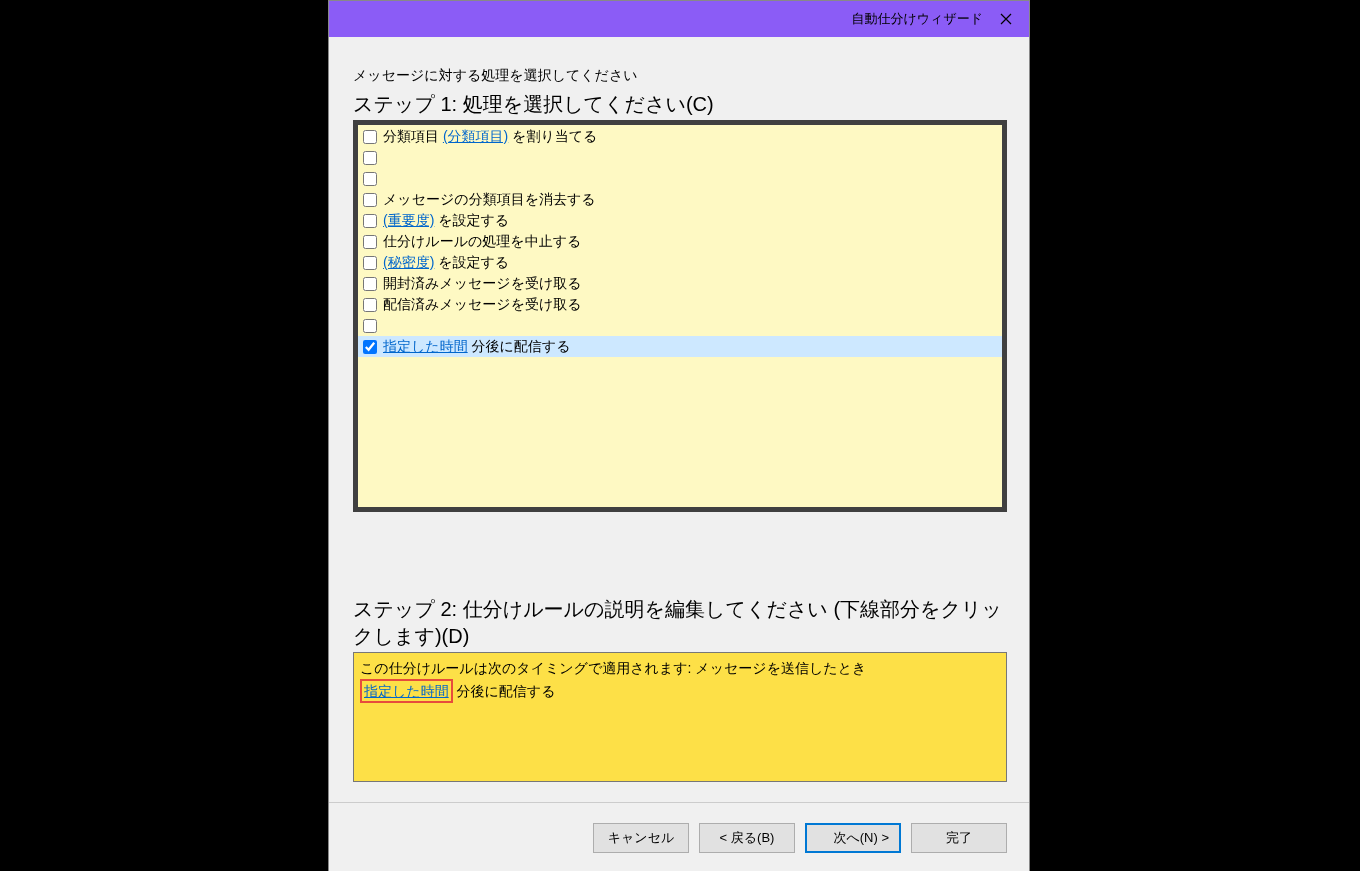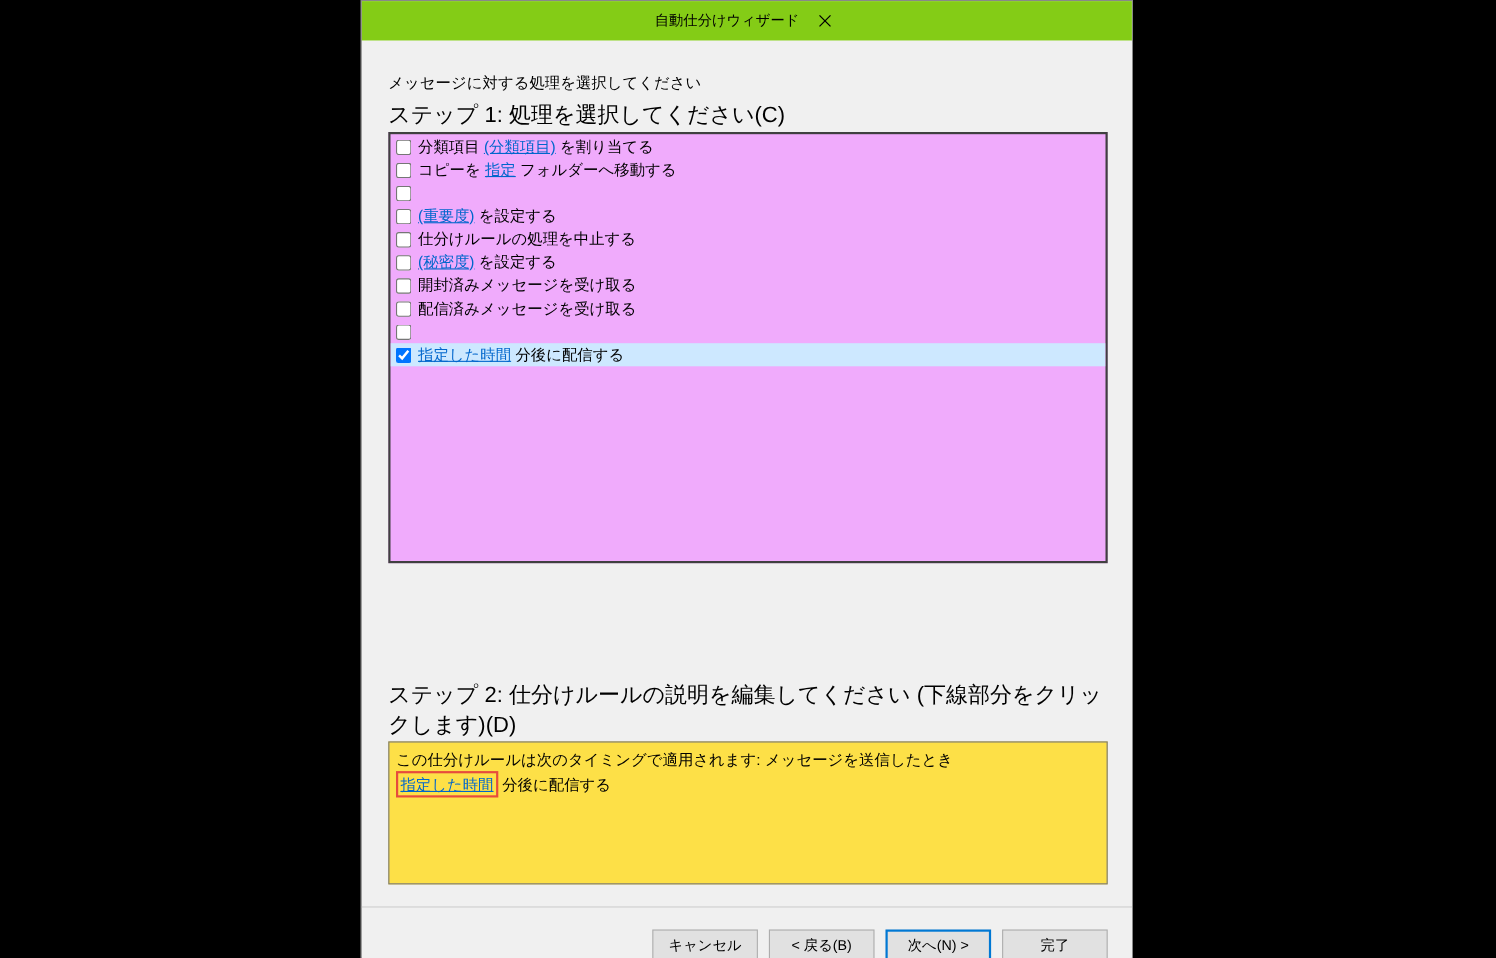--- a/index.html
+++ b/index.html
@@ -18,25 +18,25 @@
       top: 0;
       width: 702px;
       height: 871px;
       background: #fff;
       border: 1px solid #888;
       display: flex;
       flex-direction: column;
     }
     .titlebar {
       display: flex;
-      justify-content: center;
+      justify-content: flex-end;
       align-items: center;
       height: 52px;
       padding-left: 10px;
-      background: #84cc16;
+      background: #8b5cf6;
     }
     .titlebar-title {
       font-size: 13px;
       color: #000;
     }
     .titlebar-close {
       width: 46px;
       height: 36px;
       display: flex;
       align-items: center;
@@ -53,22 +53,22 @@
     }
     .instruction {
       font-size: 14px;
       margin-bottom: 6px;
     }
     .step-label {
       font-size: 20px;
       margin-bottom: 2px;
     }
     .listbox {
-      background: #f0abfc;
-      border: 2px solid #404040;
+      background: #fef9c3;
+      border: 5px solid #404040;
       height: 392px;
       overflow: auto;
       padding: 1px 0;
     }
     .list-item {
       display: flex;
       align-items: center;
       padding: 0 5px;
       height: 21px;
       line-height: 21px;
@@ -83,21 +83,21 @@
       margin-right: 6px;
       cursor: pointer;
     }
     .list-text { font-size: 14px; }
     .link {
       color: #0066cc;
       text-decoration: underline;
       cursor: pointer;
     }
     .spacer { flex: 1; min-height: 20px; }
-    .step2-section { margin-top: 106px; }
+    .step2-section { margin-top: 84px; }
     .desc-box {
       background: #fde047;
       border: 1px solid #777;
       height: 130px;
       padding: 4px 6px;
       font-size: 14px;
       line-height: 22px;
     }
     .desc-line { display: block; }
     .highlight-link-wrap {
@@ -120,20 +120,21 @@
       padding: 0 10px;
       background: #e1e1e1;
       border: 1px solid #adadad;
       font-size: 13px;
       cursor: pointer;
       font-family: inherit;
     }
     .btn.primary {
       border: 2px solid #0078d4;
       background: #e1e1e1;
+      text-align: right;
     }
   </style>
 </head>
 <body>
 
 <div class="dialog">
   <div class="titlebar">
     <span class="titlebar-title">自動仕分けウィザード</span>
     <div class="titlebar-close">
       <svg viewBox="0 0 12 12">
@@ -146,24 +147,27 @@
     <div class="instruction">メッセージに対する処理を選択してください</div>
     <div class="step-label">ステップ 1: 処理を選択してください(C)</div>
 
     <div class="listbox" id="action-list">
         <div class="list-item">
           <input type="checkbox" style="">
           <span class="list-text"><span>分類項目 </span><span class="link">(分類項目)</span><span> を割り当てる</span></span>
         </div>
         <div class="list-item">
           <input type="checkbox" style="">
-          <span class="list-text"><span>コピーを </span><span class="link">指定</span><span> フォルダーへ移動する</span></span>
-        </div>
-        <div class="list-item">
-          <input type="checkbox" style="">
+        </div>
+        <div class="list-item">
+          <input type="checkbox" style="">
+        </div>
+        <div class="list-item">
+          <input type="checkbox" style="">
+          <span class="list-text"><span>メッセージの分類項目を消去する</span></span>
         </div>
         <div class="list-item">
           <input type="checkbox" style="">
           <span class="list-text"><span class="link">(重要度)</span><span> を設定する</span></span>
         </div>
         <div class="list-item">
           <input type="checkbox" style="">
           <span class="list-text"><span>仕分けルールの処理を中止する</span></span>
         </div>
         <div class="list-item">

